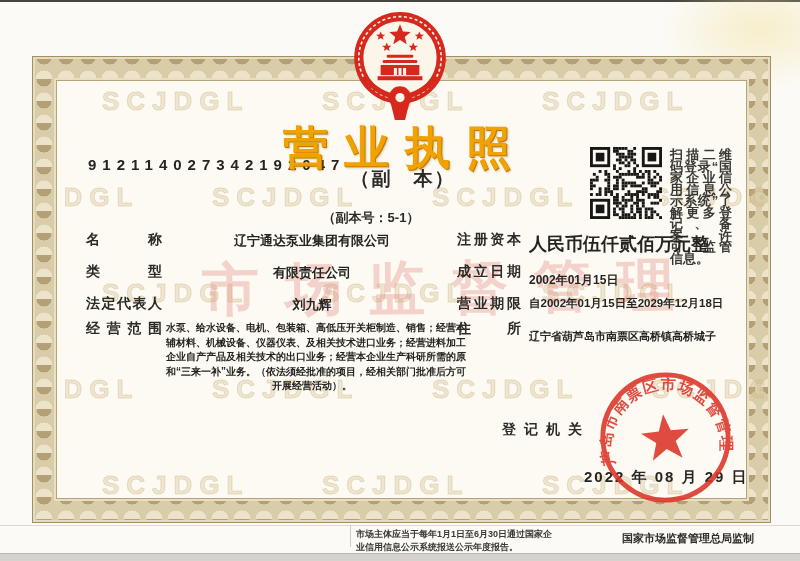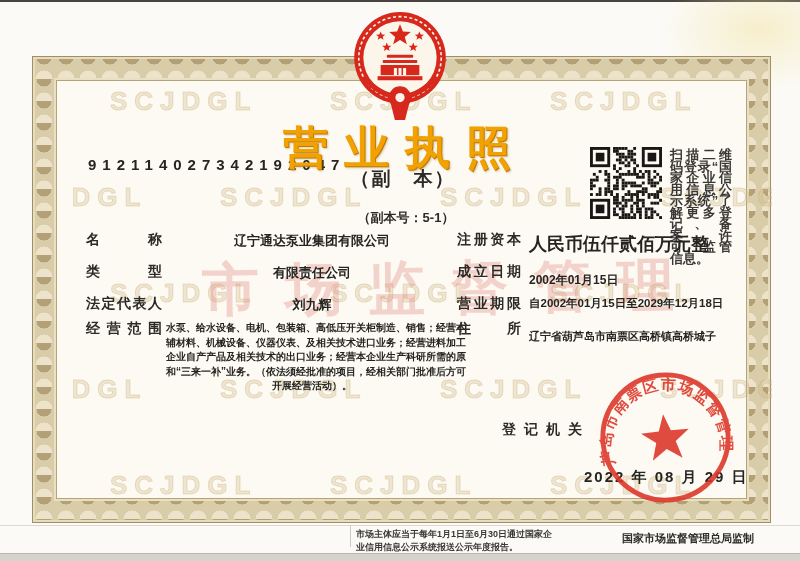--- a/index.html
+++ b/index.html
@@ -13,34 +13,34 @@
   .frame{position:absolute;left:32px;top:56px;width:737px;height:465px;
     background-color:#d9cda9;
     background-image:
       radial-gradient(circle at 50% 100%, #ece3ca 0 34%, rgba(0,0,0,0) 35%),
       radial-gradient(circle at 50% 0%, #b3a076 0 30%, rgba(0,0,0,0) 31%);
     background-size:22px 22px;
     border:1px solid #a38e62;
     box-shadow:inset 0 0 0 2px #e6dcc0;}
   .paper{position:absolute;inset:23px;background:#fcfaf3;border:1px solid #b5a477;box-shadow:0 0 0 2px #e9e0c4;}
   
-  .wm-layer{position:absolute;left:73px;top:82px;width:685px;height:414px;overflow:hidden;pointer-events:none;padding-left:14px;}
+  .wm-layer{position:absolute;left:65px;top:82px;width:685px;height:414px;overflow:hidden;pointer-events:none;padding-left:14px;}
   .wm{position:absolute;font-weight:bold;font-size:26px;letter-spacing:7px;color:rgba(210,185,135,.30);
       -webkit-text-stroke:1px rgba(200,172,118,.35);white-space:nowrap;}
   .wm-center{position:absolute;left:202px;top:250px;font-size:57px;font-weight:bold;letter-spacing:26px;
       color:rgba(226,132,120,.33);white-space:nowrap;transform:rotate(-.6deg);pointer-events:none;}
   
   .emblem{position:absolute;left:347px;top:10px;width:106px;height:112px;}
   
   .code-label{position:absolute;left:88px;top:132px;font-size:13px;font-weight:bold;letter-spacing:5px;color:#2e2c29;}
   .code-value{position:absolute;left:88px;top:156px;font-size:15px;font-weight:bold;letter-spacing:6px;color:#262421;}
   .title{position:absolute;left:243px;top:118px;width:324px;text-align:center;font-size:45px;font-weight:900;
          letter-spacing:16px;color:#f2a103;text-shadow:1px 1px 0 #c07c00,2px 2px 2px rgba(120,70,0,.25);white-space:nowrap;}
   .subtitle{position:absolute;left:253px;top:166px;width:300px;text-align:center;font-size:19px;font-weight:bold;color:#2c2a27;letter-spacing:2px;}
-  .copy-no{position:absolute;left:271px;top:209px;width:270px;text-align:center;font-size:13px;font-weight:bold;color:#2c2a27;}
+  .copy-no{position:absolute;left:236px;top:209px;width:270px;text-align:center;font-size:13px;font-weight:bold;color:#2c2a27;}
   
   .qr{position:absolute;left:590px;top:147px;width:72px;height:72px;background:#fcfaf3;}
   .qr-caption{position:absolute;left:670px;top:149px;width:62px;font-size:13px;line-height:11.5px;
               font-weight:bold;color:#3a3835;text-align:justify;}
   
   .frow{position:absolute;}
   .flabel{position:absolute;display:inline-block;font-size:14px;font-weight:bold;color:#2c2a27;
           text-align:justify;text-align-last:justify;}
   .flabel.l{left:86px;width:76px;}
   .flabel.r{left:457px;width:64px;}

